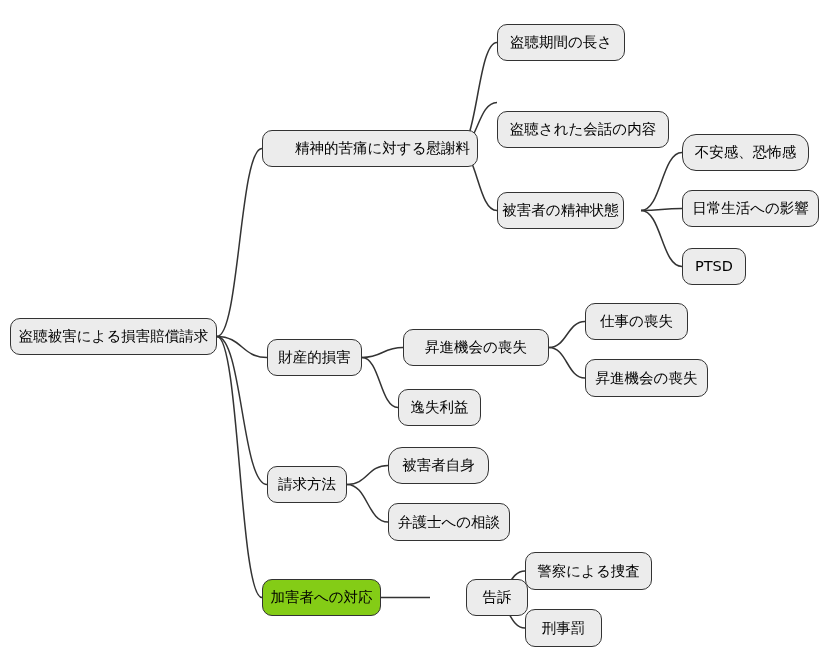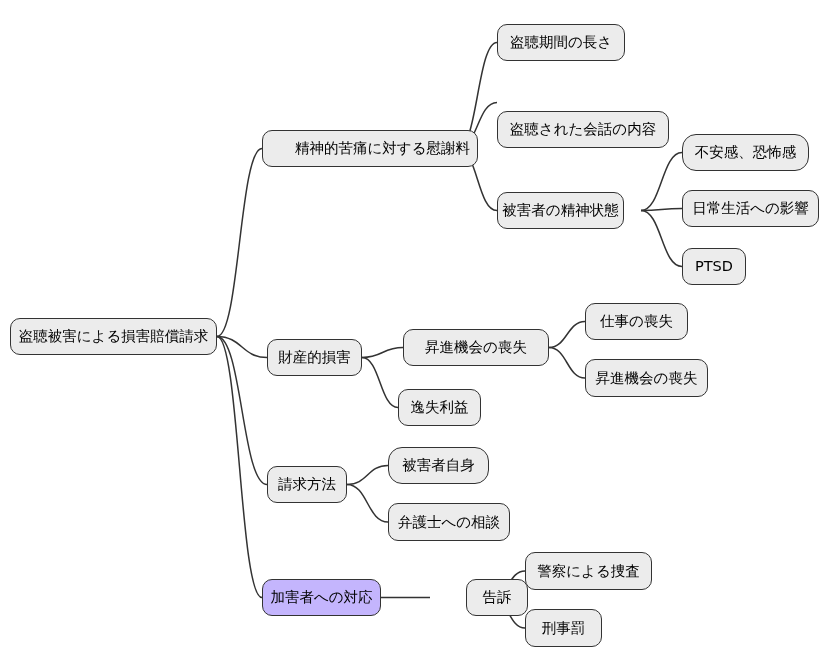--- a/index.html
+++ b/index.html
@@ -109,21 +109,21 @@
     </div>
     <div class="node" style="left: 267px; top: 466px; width: 80px; height: 37px; background: rgb(236, 236, 236); border-color: rgb(51, 51, 51);">
       <span>請求方法</span>
     </div>
     <div class="node" style="left: 388px; top: 447px; width: 101px; height: 37px; background: rgb(236, 236, 236); border-color: rgb(51, 51, 51); border-radius: 14px;">
       <span>被害者自身</span>
     </div>
     <div class="node" style="left: 388px; top: 503px; width: 122px; height: 38px; background: rgb(236, 236, 236); border-color: rgb(51, 51, 51);">
       <span>弁護士への相談</span>
     </div>
-    <div class="node" style="left: 262px; top: 579px; width: 119px; height: 37px; background: #c4b5fd; border-color: rgb(51, 51, 51);">
+    <div class="node" style="left: 262px; top: 579px; width: 119px; height: 37px; background: #84cc16; border-color: rgb(51, 51, 51);">
       <span>加害者への対応</span>
     </div>
     <div class="node" style="left: 430px; top: 579px; width: 62px; height: 37px; background: rgb(236, 236, 236); border-color: rgb(51, 51, 51); margin-left: 36px;">
       <span>告訴</span>
     </div>
     <div class="node" style="left: 525px; top: 552px; width: 127px; height: 38px; background: rgb(236, 236, 236); border-color: rgb(51, 51, 51);">
       <span>警察による捜査</span>
     </div>
     <div class="node" style="left: 525px; top: 609px; width: 77px; height: 38px; background: rgb(236, 236, 236); border-color: rgb(51, 51, 51);">
       <span>刑事罰</span>

